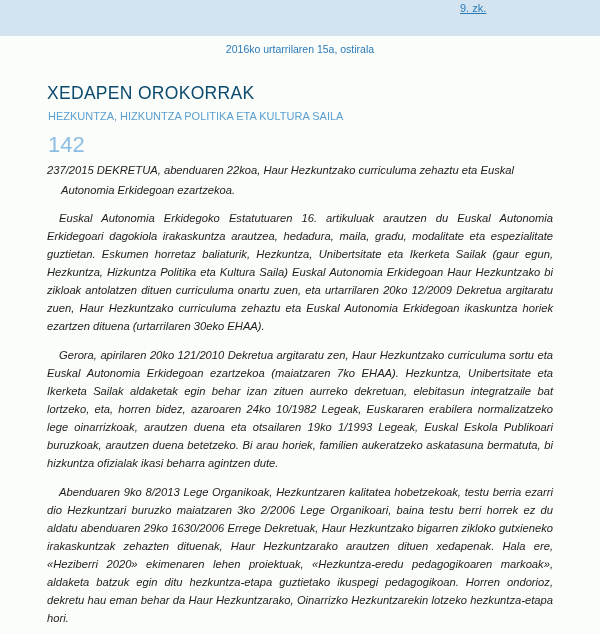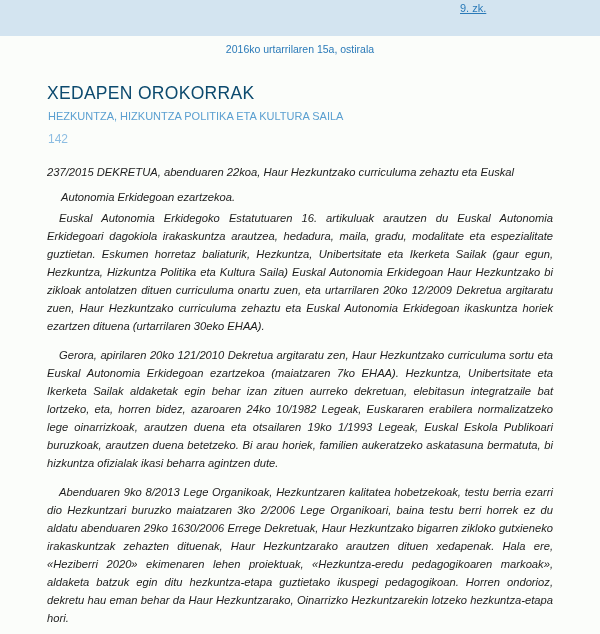--- a/index.html
+++ b/index.html
@@ -62,32 +62,32 @@
     position: absolute;
     left: 48px;
     top: 110px;
     font-size: 11px;
     color: #5a9fd0;
   }
   .number {
     position: absolute;
     left: 48px;
     top: 132px;
-    font-size: 12px;
+    font-size: 22px;
     color: #8cbde2;
   }
   .decree-title {
     position: absolute;
     left: 47px;
     top: 160px;
     width: 505px;
     font-size: 11.2px;
     font-style: italic;
     color: #222;
-    line-height: 25px;
+    line-height: 20px;
     text-indent: 0;
     padding-left: 14px;
     text-indent: -14px;
   }
   .body-text {
     position: absolute;
     left: 47px;
     top: 209px;
     width: 506px;
     font-size: 11.2px;

